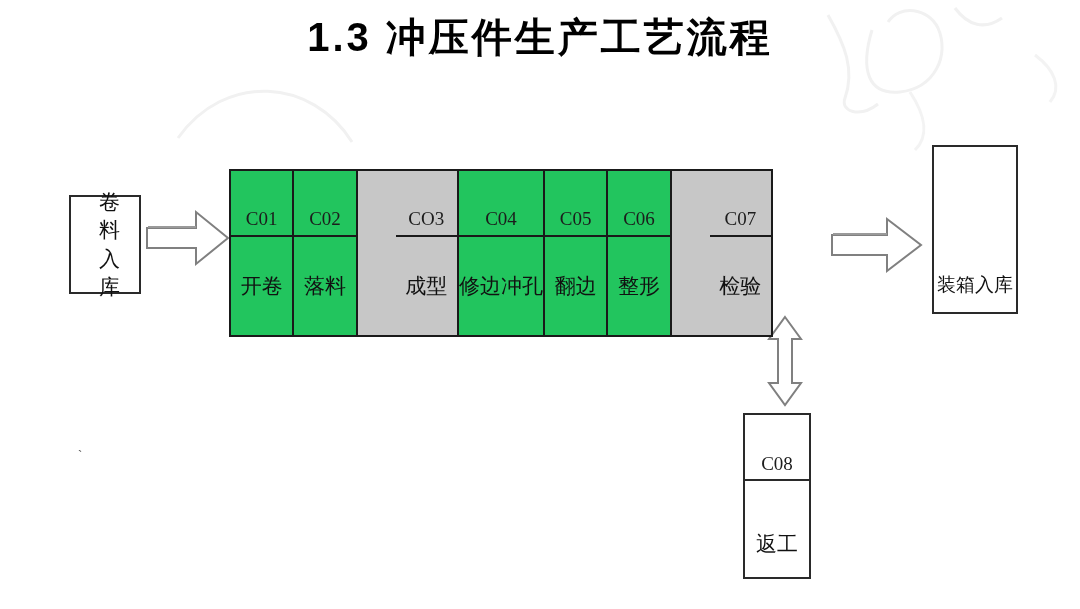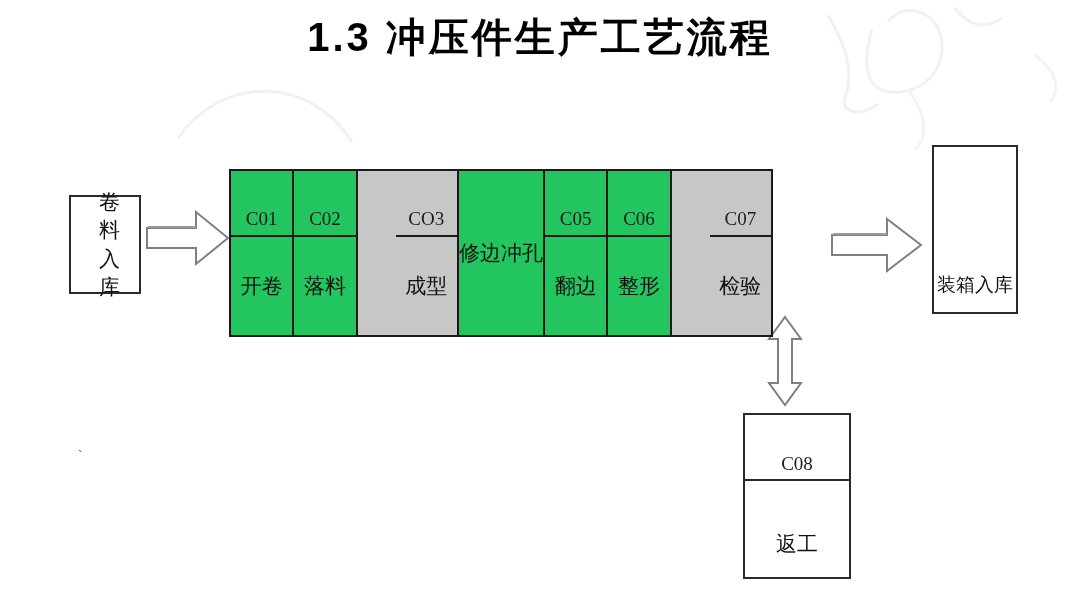--- a/index.html
+++ b/index.html
@@ -29,21 +29,21 @@
     height:66px;border-bottom:2px solid var(--border);box-sizing:border-box;
     display:flex;align-items:flex-end;justify-content:center;padding-bottom:5px;
     font-family:"Liberation Serif",serif;font-size:19px;color:#1c1c1c;
   }
   .pname{
     flex:1;display:flex;align-items:center;justify-content:center;
     font-size:21px;white-space:nowrap;font-weight:400;
   }
   .vbox{display:flex;flex-direction:column;}
   .end-box{left:932px;top:145px;width:86px;height:169px;}
-  .rework-box{left:743px;top:413px;width:108px;height:166px;}
+  .rework-box{left:743px;top:413px;width:68px;height:166px;}
   .vbox .vcode{
     height:66px;border-bottom:2px solid #2a2a2a;box-sizing:border-box;
     display:flex;align-items:flex-end;justify-content:center;padding-bottom:4px;
     font-family:"Liberation Serif",serif;font-size:19px;color:#1c1c1c;
   }
   .vbox .vname{
     flex:1;display:flex;justify-content:center;font-weight:500;white-space:nowrap;
   }
   .end-box .vname{align-items:flex-end;padding-bottom:14px;font-size:19px;margin-top:31px;}
   .rework-box .vname{align-items:center;padding-top:29px;font-size:21px;}
@@ -83,20 +83,21 @@
     </div>
     <div class="col">
       <div class="code">C02</div>
       <div class="pname">落料</div>
     </div>
     <div class="col hl">
       <div class="code">CO3</div>
       <div class="pname">成型</div>
     </div>
     <div class="col">
+      <div class="code">C04</div>
       <div class="pname">修边冲孔</div>
     </div>
     <div class="col">
       <div class="code">C05</div>
       <div class="pname">翻边</div>
     </div>
     <div class="col">
       <div class="code">C06</div>
       <div class="pname">整形</div>
     </div>

